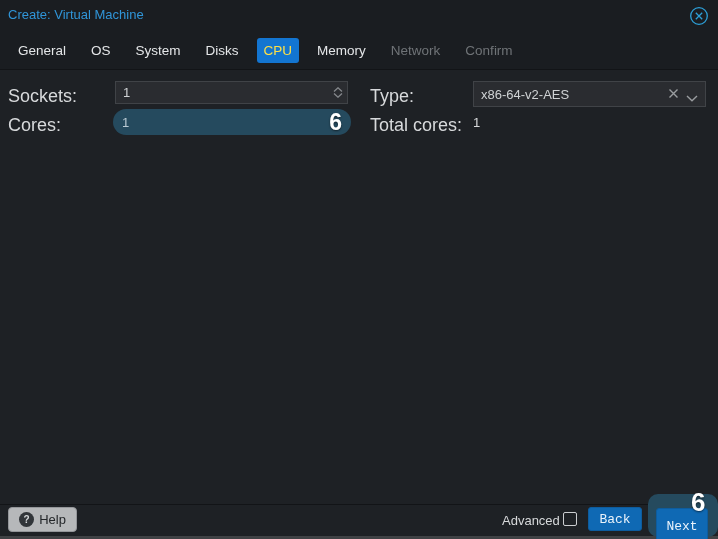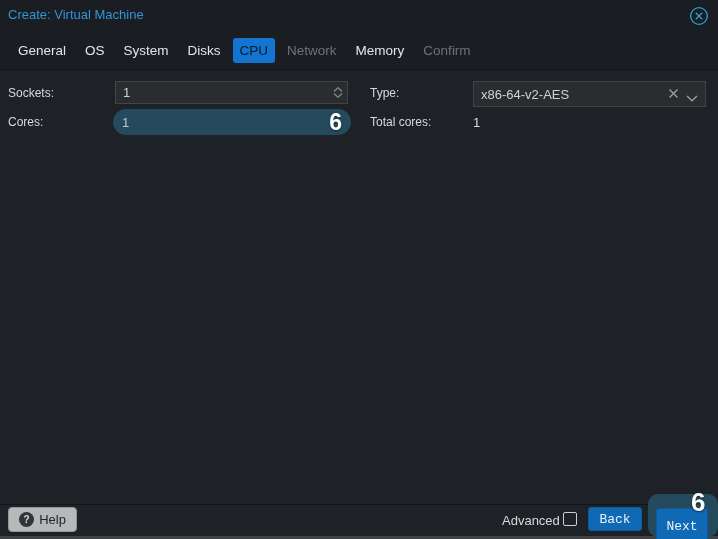--- a/index.html
+++ b/index.html
@@ -10,27 +10,27 @@
     font-family:"Liberation Sans", sans-serif;
   }
   
   .titlebar { position:absolute; left:0; top:0; right:0; height:31px; background:#1a1d21; }
   .title { position:absolute; left:8px; top:7px; font-size:13px; color:#3095d8; white-space:nowrap; }
   .close-btn { position:absolute; right:9px; top:6px; width:20px; height:20px; cursor:pointer; }
   
   .tabbar {
     position:absolute; left:0; top:31px; right:0; height:39px;
     background:#1a1d21; border-bottom:1px solid #121417;
-    display:flex; align-items:center; padding-left:11px; gap:5px;
+    display:flex; align-items:center; padding-left:11px; gap:11px;
   }
   .tab { font-size:13.5px; color:#e4e6e8; padding:5px 7px; border-radius:3px; cursor:pointer; white-space:nowrap; }
-  .tab.active { background:#1375d1; color:#0f172a; }
+  .tab.active { background:#1375d1; color:#fde047; }
   .tab.disabled { color:#6f7377; cursor:default; }
   
-  .flabel { position:absolute; font-size:12px; color:#d7d9db; white-space:nowrap; }
+  .flabel { position:absolute; font-size:18px; color:#d7d9db; white-space:nowrap; }
   .field {
     position:absolute; background:#2a2c30; border:1px solid #404347;
     color:#cfd2d4; font-size:13px;
   }
   .field input {
     width:100%; height:100%; background:transparent; border:none; outline:none;
     color:inherit; font-size:13px; font-family:inherit; padding:0 7px;
   }
   #sockets-field { left:115px; top:81px; width:233px; height:23px; }
   #sockets-field input { padding-right:22px; }
@@ -90,22 +90,22 @@
       </svg>
     </span>
   </div>
 
   <div class="tabbar">
     <span class="tab">General</span>
     <span class="tab">OS</span>
     <span class="tab">System</span>
     <span class="tab">Disks</span>
     <span class="tab active">CPU</span>
+    <span class="tab">Memory</span>
     <span class="tab disabled">Network</span>
-    <span class="tab">Memory</span>
     <span class="tab disabled">Confirm</span>
   </div>
 
   <span class="flabel" style="left:8px; top:86px;">Sockets:</span>
   <div class="field" id="sockets-field">
     <input value="1" style="">
     <span class="spinner">
       <svg width="10" height="5" viewBox="0 0 10 5">
           <polyline points="1,4.5 5,0.8 9,4.5" fill="none" stroke="#85888c" stroke-width="1.3"></polyline>
         </svg>

